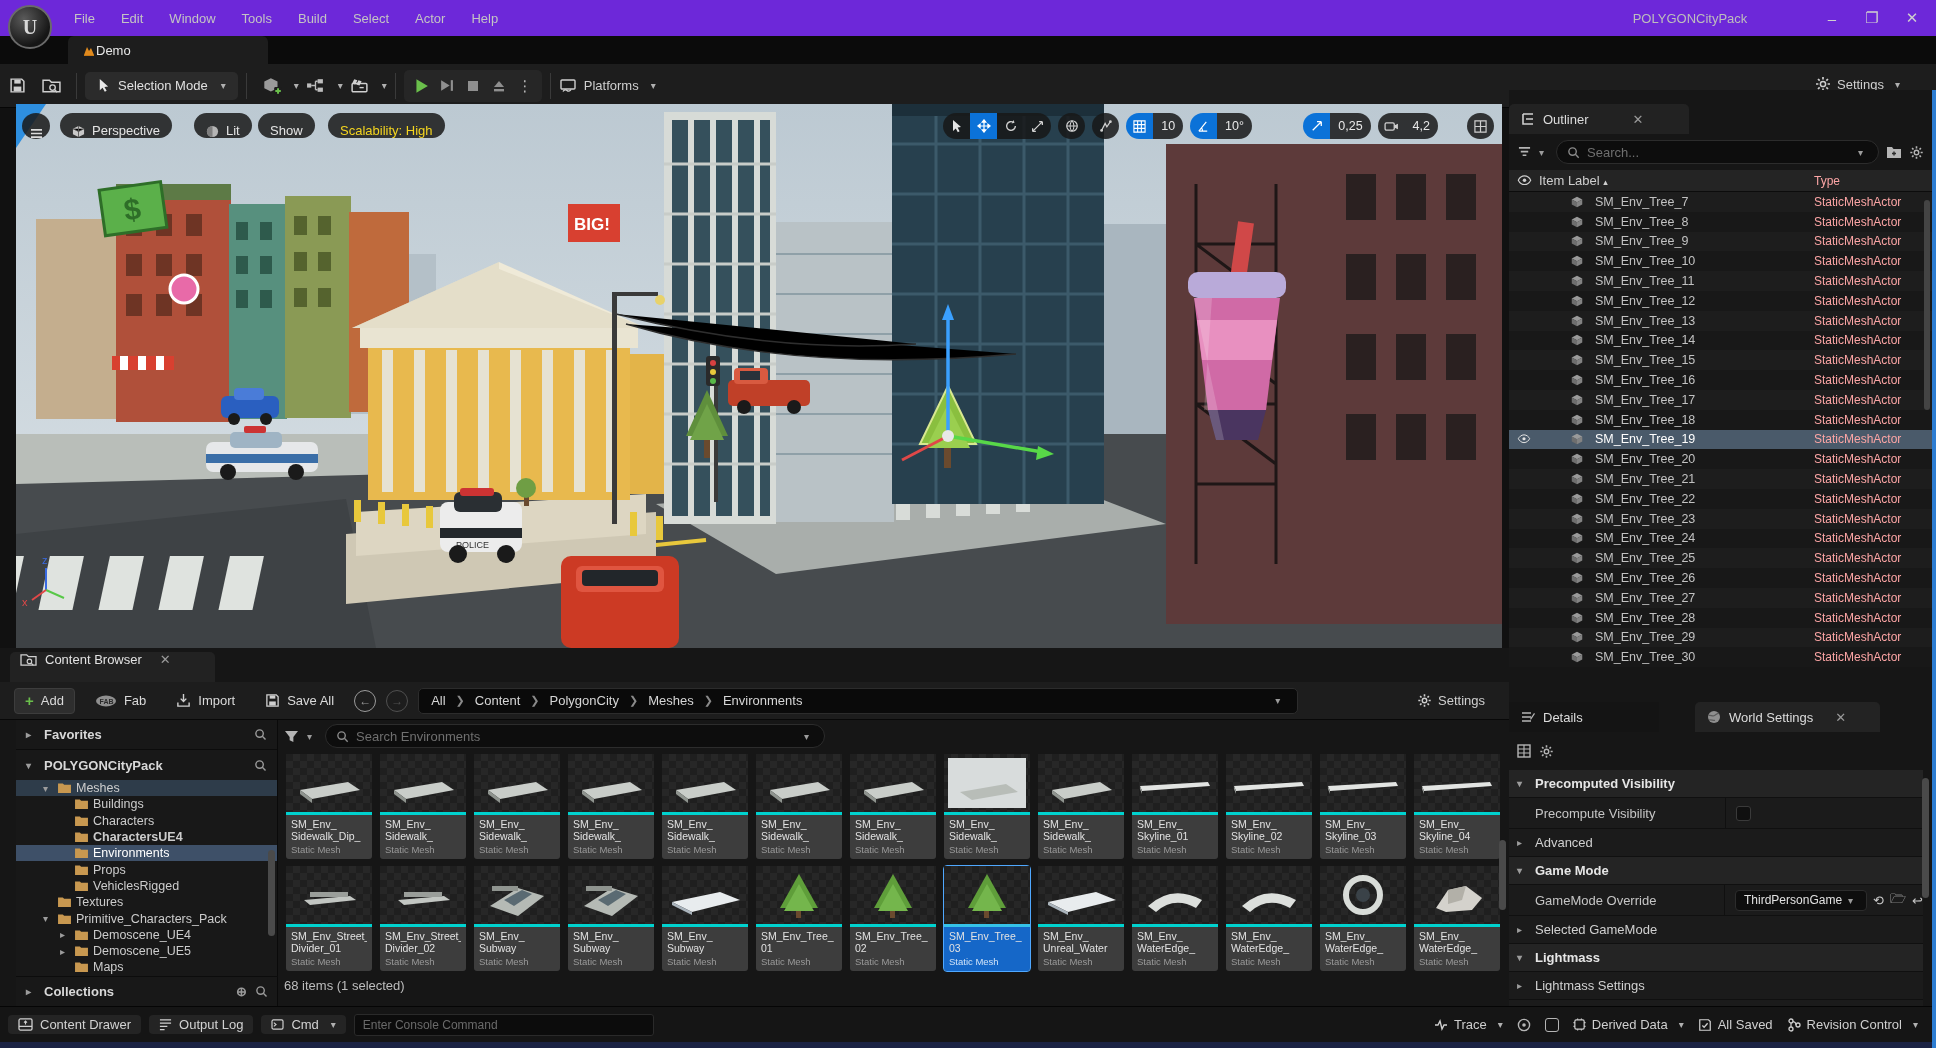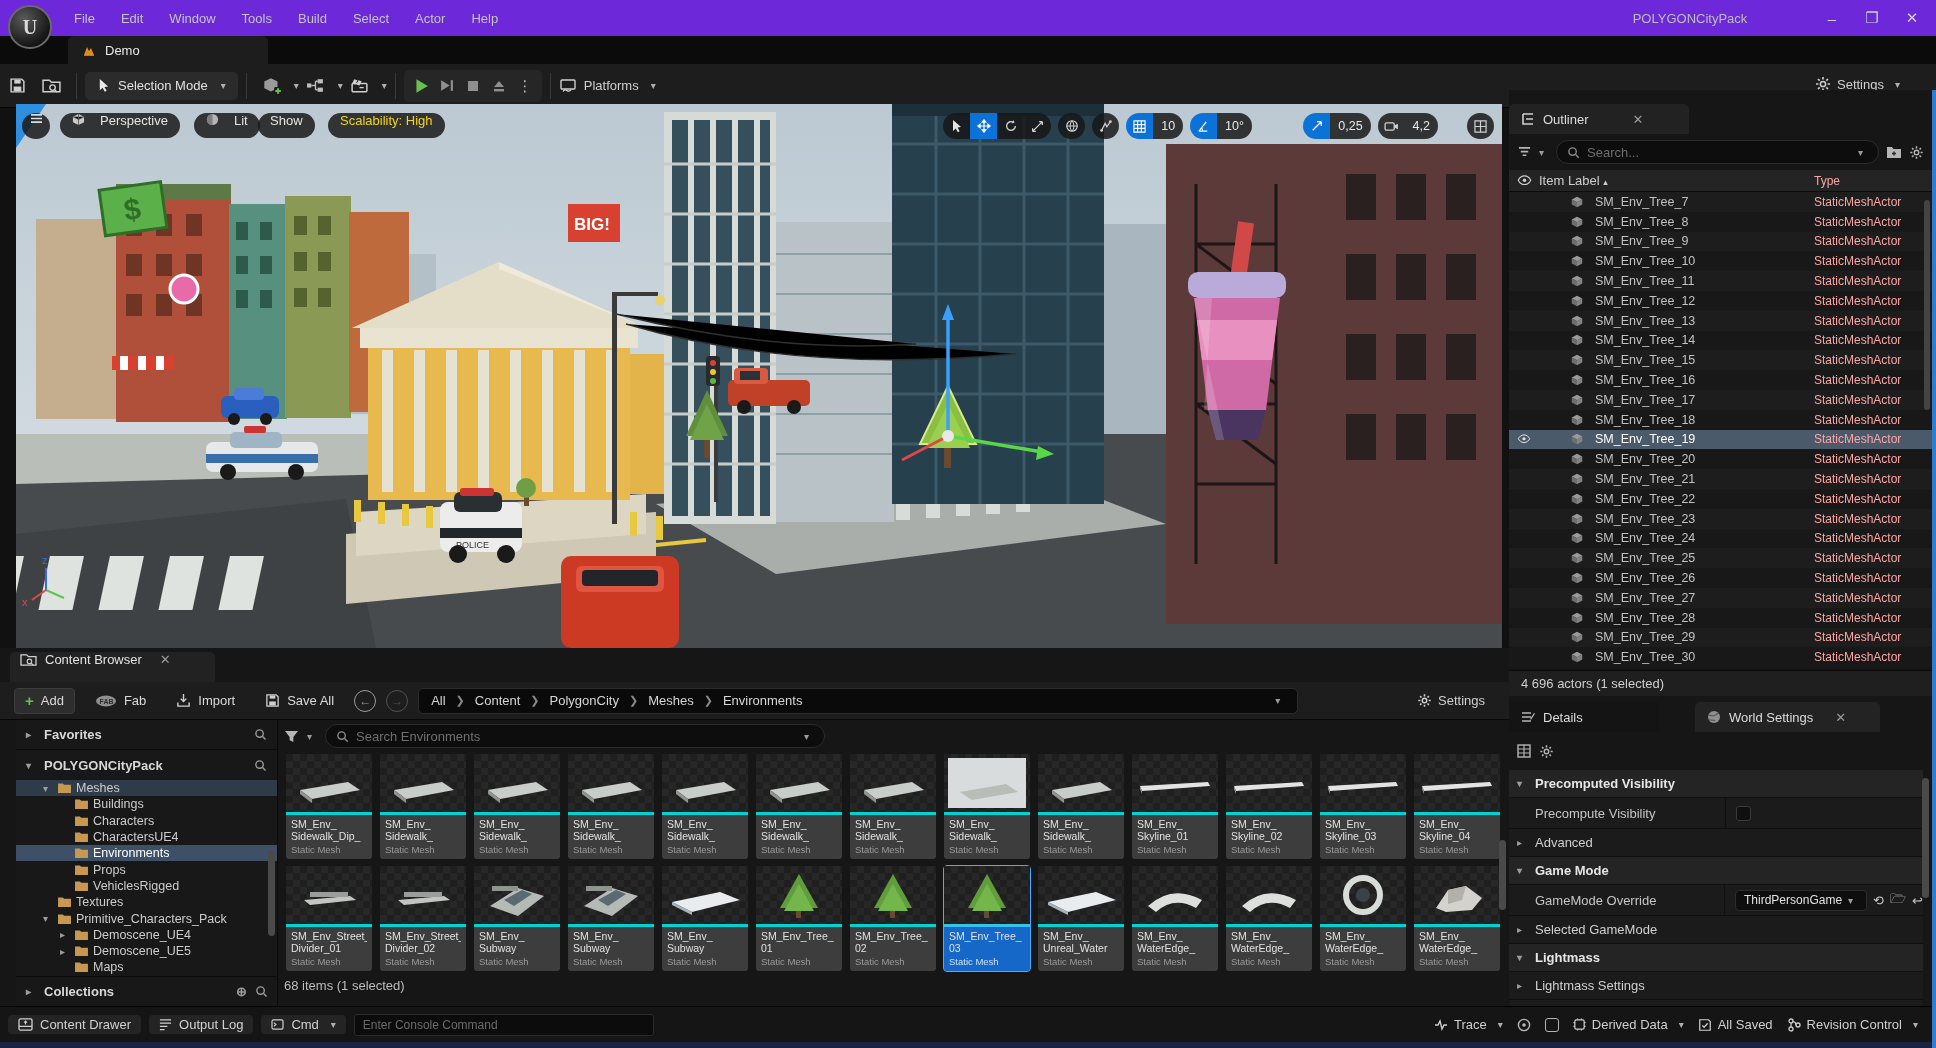--- a/index.html
+++ b/index.html
@@ -12,34 +12,34 @@
   .chev{font-size:10px;color:#b0b0b0;margin-left:5px;}
   
   #titlebar{left:0;top:0;width:1936px;height:36px;background:#6d28d9;}
   #menubar{left:64px;top:0;height:36px;gap:26px;padding-left:10px;}
   .menu-item{color:#c4c4c4;font-size:13px;cursor:default;}
   #win-title{position:absolute;left:1560px;top:0;width:260px;height:36px;display:flex;align-items:center;justify-content:center;color:#bdbdbd;}
   .winbtn{width:40px;height:36px;display:flex;align-items:center;justify-content:center;color:#cfcfcf;font-size:15px;}
   #logo{left:8px;top:5px;width:44px;height:44px;border-radius:50%;background:radial-gradient(circle at 35% 30%,#5a5a5a,#161616 70%);border:2px solid #6a6a6a;z-index:30;display:flex;align-items:center;justify-content:center;color:#d8d8d8;font-weight:bold;font-size:20px;font-family:"Liberation Serif",serif;}
   
   #tabrow{left:0;top:36px;width:1936px;height:28px;background:#0b0b0b;}
-  #level-tab{position:absolute;left:68px;top:36px;width:200px;height:28px;background:#1d1d1d;border-radius:6px 6px 0 0;display:flex;align-items:center;padding-left:14px;gap:9px;color:#e8e8e8;}
+  #level-tab{position:absolute;left:68px;top:36px;width:200px;height:28px;background:#1d1d1d;border-radius:6px 6px 0 0;display:flex;align-items:center;padding-left:14px;color:#e8e8e8;}
   .flame{width:14px;height:14px;}
   
   #toolbar{left:0;top:64px;width:1936px;height:44px;background:#1d1d1d;border-bottom:1px solid #060606;display:flex;align-items:center;}
   .tb-ico{width:34px;height:28px;border-radius:4px;}
   .tb-div{width:1px;height:26px;background:#3a3a3a;margin:0 8px;}
   #sel-mode{background:#2b2b2b;border-radius:5px;height:28px;display:flex;align-items:center;gap:8px;padding:0 12px;color:#e0e0e0;}
   #play-group{background:#262626;border-radius:5px;height:32px;display:flex;align-items:center;padding:0 4px;}
   .pg-btn{width:26px;height:26px;display:flex;align-items:center;justify-content:center;}
   #platforms{display:flex;align-items:center;gap:7px;color:#cfcfcf;}
   #tb-settings{position:absolute;right:36px;top:64px;height:40px;display:flex;align-items:center;gap:6px;color:#cfcfcf;}
   
   #viewport{left:16px;top:104px;width:1486px;height:544px;background:#9aa7ae;overflow:hidden;}
-  .vp-pill{position:absolute;top:9px;height:25px;background:rgba(26,26,26,.86);border-radius:13px;display:flex;align-items:flex-start;gap:15px;padding:0 12px;color:#e4e4e4;font-size:13px;}
+  .vp-pill{position:absolute;top:9px;height:25px;background:rgba(26,26,26,.86);border-radius:13px;display:flex;align-items:flex-end;gap:7px;padding:0 12px;color:#e4e4e4;font-size:13px;}
   #scalability{color:#f4d51f;}
   .vp-tools{position:absolute;top:9px;height:26px;display:flex;align-items:center;}
   .vpt{width:27px;height:26px;display:flex;align-items:center;justify-content:center;background:rgba(24,24,24,.85);}
   .vpt.blue{background:#0b72d8;}
   .vpt.val{width:auto;padding:0 8px;color:#e8e8e8;font-size:12.5px;}
   .grp{display:flex;border-radius:13px;overflow:hidden;margin-left:7px;}
   
   #right-panel{left:1509px;top:90px;width:423px;height:952px;background:#161616;}
   .panel-tab{height:30px;display:flex;align-items:center;gap:8px;padding:0 12px;color:#dcdcdc;}
   #outliner-tab{position:absolute;left:0;top:14px;width:180px;background:#222;border-radius:5px 5px 0 0;}
@@ -963,21 +963,20 @@
               <path d="M8 2l6 3.2L8 8.4 2 5.2z" fill="#9a9a9a"></path>
               <path d="M2 5.2v5.6L8 14V8.4z" fill="#6e6e6e"></path>
               <path d="M14 5.2v5.6L8 14V8.4z" fill="#838383"></path>
             </svg>
           </span>
           <span class="ol-label">SM_Env_Tree_30</span>
           <span class="ol-type">StaticMeshActor</span>
         </div>
       </div>
     <div id="ol-scroll"></div>
-    <div id="ol-footer">4 696 actors (1 selected)</div>
 
     <div id="det-tabs">
       <div id="tab-details" class="panel-tab">
         <span class="ico">
             <svg viewBox="0 0 14 14" width="14" height="14">
               <path d="M1 3h9M1 7h9M1 11h9" stroke="#b5b5b5" stroke-width="1.6"></path>
               <path d="M9 9l4-6 1 .8-4 6z" fill="#b5b5b5"></path>
             </svg>
           </span>
         <span>Details</span>
@@ -1178,21 +1177,21 @@
           </div>
           <div class="tree-item" style="padding-left: 44px;">
             <span class="tri"></span>
             <span class="ico">
               <svg viewBox="0 0 16 13" width="15" height="12">
                 <path d="M1 1.5h5.2L7.6 3H15v9H1z" fill="#c89850"></path>
               </svg>
             </span>
             <span>Characters</span>
           </div>
-          <div class="tree-item" style="padding-left: 44px;">
+          <div class="tree-item" style="padding-left: 44px; font-weight: bold;">
             <span class="tri"></span>
             <span class="ico">
               <svg viewBox="0 0 16 13" width="15" height="12">
                 <path d="M1 1.5h5.2L7.6 3H15v9H1z" fill="#c89850"></path>
               </svg>
             </span>
             <span>CharactersUE4</span>
           </div>
           <div class="tree-item sel" style="padding-left: 44px;">
             <span class="tri"></span>

